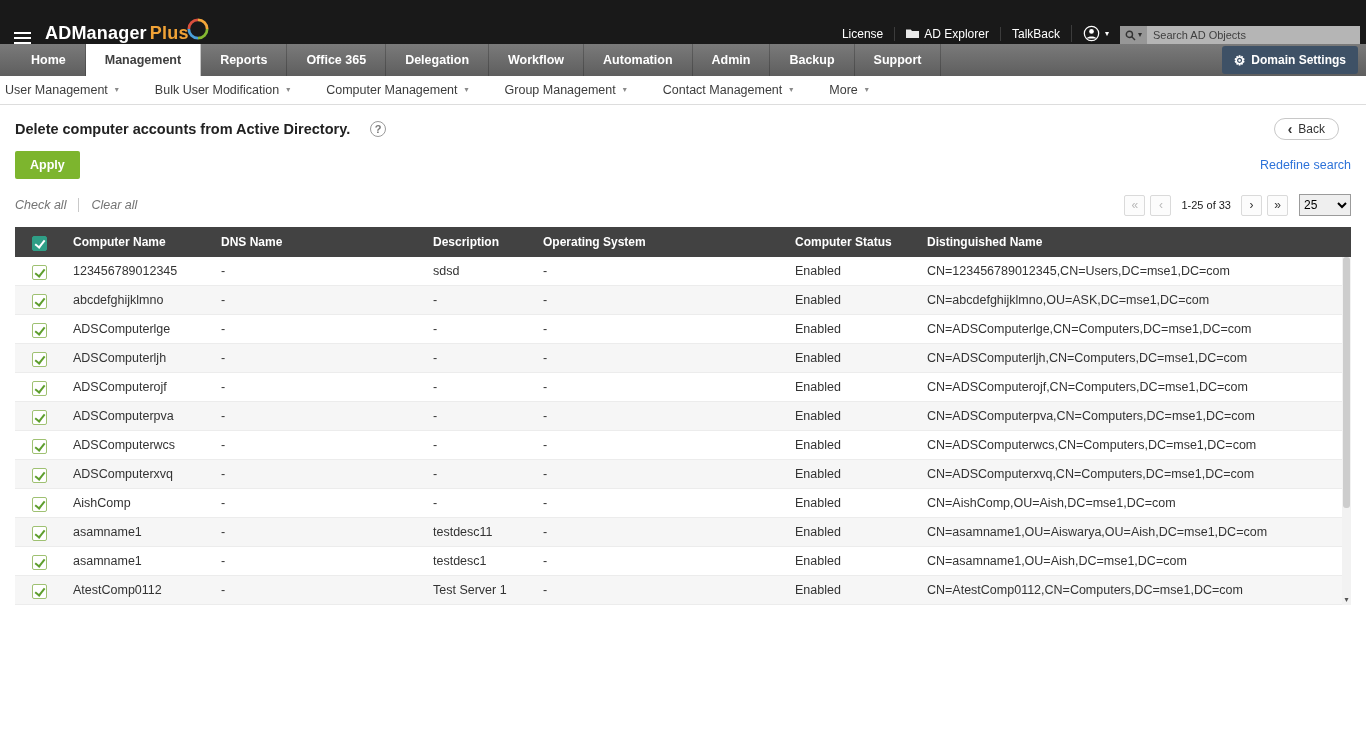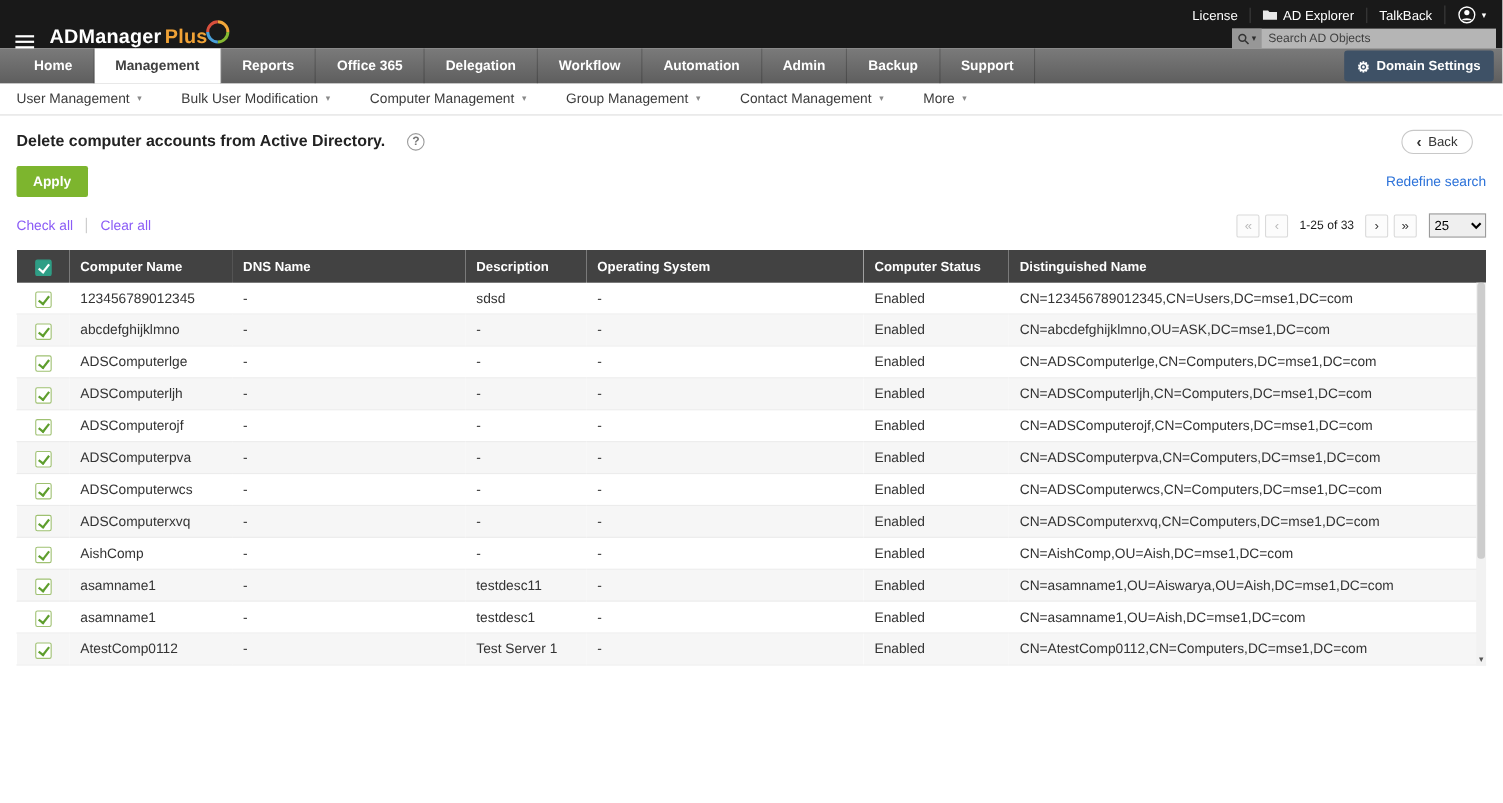--- a/index.html
+++ b/index.html
@@ -12,21 +12,21 @@
 
   
   .topbar { height:44px; background:#191919; display:flex; justify-content:space-between; align-items:stretch; }
   .topbar-left { display:flex; align-items:flex-end; }
   .hamburger { display:flex; flex-direction:column; gap:3px; padding:0 14px; cursor:pointer; }
   .hamburger i { display:block; width:17px; height:2px; background:#fff; }
   .logo { display:flex; align-items:center; font-size:18px; font-weight:bold; color:#fff; letter-spacing:.2px; }
   .logo-plus { color:#f0a236; margin-left:3px; }
   .logo-swirl { margin-left:-2px; margin-top:-10px; }
 
-  .topbar-right { display:flex; flex-direction:column; align-items:flex-end; padding-right:4px; }
+  .topbar-right { display:flex; flex-direction:row; align-items:flex-end; padding-right:4px; }
   .top-links { display:flex; align-items:center; height:21px; margin-top:3px; }
   .top-link { color:#fff; font-size:12px; padding:0 11px; border-left:1px solid #3c3c3c; display:flex; align-items:center; gap:5px; cursor:pointer; text-decoration:none; white-space:nowrap; }
   .top-link:first-child { border-left:none; }
   .caret { font-size:8px; color:#fff; line-height:1; }
   .caret.gray { color:#8a8a8a; }
   .caret.dark { color:#2e2e2e; }
 
   .searchbar { display:flex; align-items:center; width:240px; height:18px; background:#b5b5b5; margin-top:2px; margin-right:2px; }
   .search-icon-box { display:flex; align-items:center; justify-content:center; width:27px; height:100%; background:#979797; gap:2px; cursor:pointer; }
   .searchbar input { flex:1; border:none; background:transparent; font-size:11px; color:#222; padding:0 6px; outline:none; font-family:inherit; }
@@ -34,38 +34,38 @@
 
   
   .nav { height:32px; background:linear-gradient(#7a7a7a,#5e5e5e); display:flex; align-items:stretch; padding-left:12px; }
   .tabs { display:flex; align-items:stretch; }
   .tab { display:flex; align-items:center; padding:0 19px; color:#fff; font-size:12.5px; font-weight:bold; border-right:1px solid rgba(0,0,0,.22); cursor:pointer; white-space:nowrap; }
   .tab.active { background:#fff; color:#404040; }
   .domain-settings { margin-left:auto; align-self:center; margin-right:8px; background:#3e5166; border:none; border-radius:3px; color:#fff; font-size:12px; font-weight:bold; padding:7px 12px; display:flex; align-items:center; gap:6px; cursor:pointer; font-family:inherit; }
   .gear { font-size:13px; line-height:1; }
 
   
-  .subnav { height:29px; background:#fff; border-bottom:1px solid #ddd; display:flex; align-items:center; padding-left:15px; }
+  .subnav { height:29px; background:#fff; border-bottom:1px solid #ddd; display:flex; align-items:center; padding-left:5px; }
   .subnav-item { display:flex; align-items:center; gap:7px; margin-right:36px; font-size:12.5px; color:#3c3c3c; cursor:pointer; white-space:nowrap; }
 
   
   .page-header { display:flex; align-items:center; padding:13px 15px 9px; }
   .page-title { font-size:14.5px; font-weight:bold; color:#222; }
   .help { margin-left:20px; width:16px; height:16px; border:1px solid #9a9a9a; border-radius:50%; color:#777; font-size:11px; font-weight:bold; display:flex; align-items:center; justify-content:center; cursor:pointer; }
   .back-btn { margin-left:auto; margin-right:12px; background:#fff; border:1px solid #c8c8c8; border-radius:12px; padding:3px 13px; font-size:12px; color:#333; display:flex; align-items:center; gap:6px; cursor:pointer; font-family:inherit; }
   .back-chevron { font-size:14px; font-weight:bold; line-height:1; }
 
   
   .apply-row { display:flex; align-items:center; padding:2px 15px 0; }
   .apply-btn { background:#7db52e; border:none; border-radius:2px; color:#fff; font-size:12.5px; font-weight:bold; padding:7px 15px; cursor:pointer; font-family:inherit; }
   .redefine { margin-left:auto; color:#2c72d9; font-size:12.5px; cursor:pointer; text-decoration:none;text-align:center; }
 
   
   .controls-row { display:flex; align-items:center; padding:0 15px; margin-top:12px; height:28px; }
-  .ctrl-link { font-size:12.5px; color:#8b5cf6; cursor:pointer; text-decoration:none; }
+  .ctrl-link { font-size:12.5px; color:#737373; cursor:pointer; text-decoration:none;font-style:italic; }
   .vdiv { width:1px; height:14px; background:#c9c9c9; margin:0 12px; }
   .pager { margin-left:auto; display:flex; align-items:center; gap:5px; }
   .pg { width:21px; height:21px; border:1px solid #dadada; background:#fcfcfc; border-radius:2px; font-size:12px; color:#333; display:flex; align-items:center; justify-content:center; cursor:pointer; padding:0; font-family:inherit; }
   .pg.disabled { color:#b9b9b9; }
   .pg-range { font-size:11px; color:#1c1c1c; margin:0 5px; white-space:nowrap; }
   .page-size { height:22px; width:52px; border:1px solid #9b9b9b; font-size:12px; margin-left:6px; font-family:inherit; }
 
   
   .table-wrap { position:relative; margin:8px 15px 0; }
   table { width:100%; border-collapse:collapse; table-layout:fixed; }

